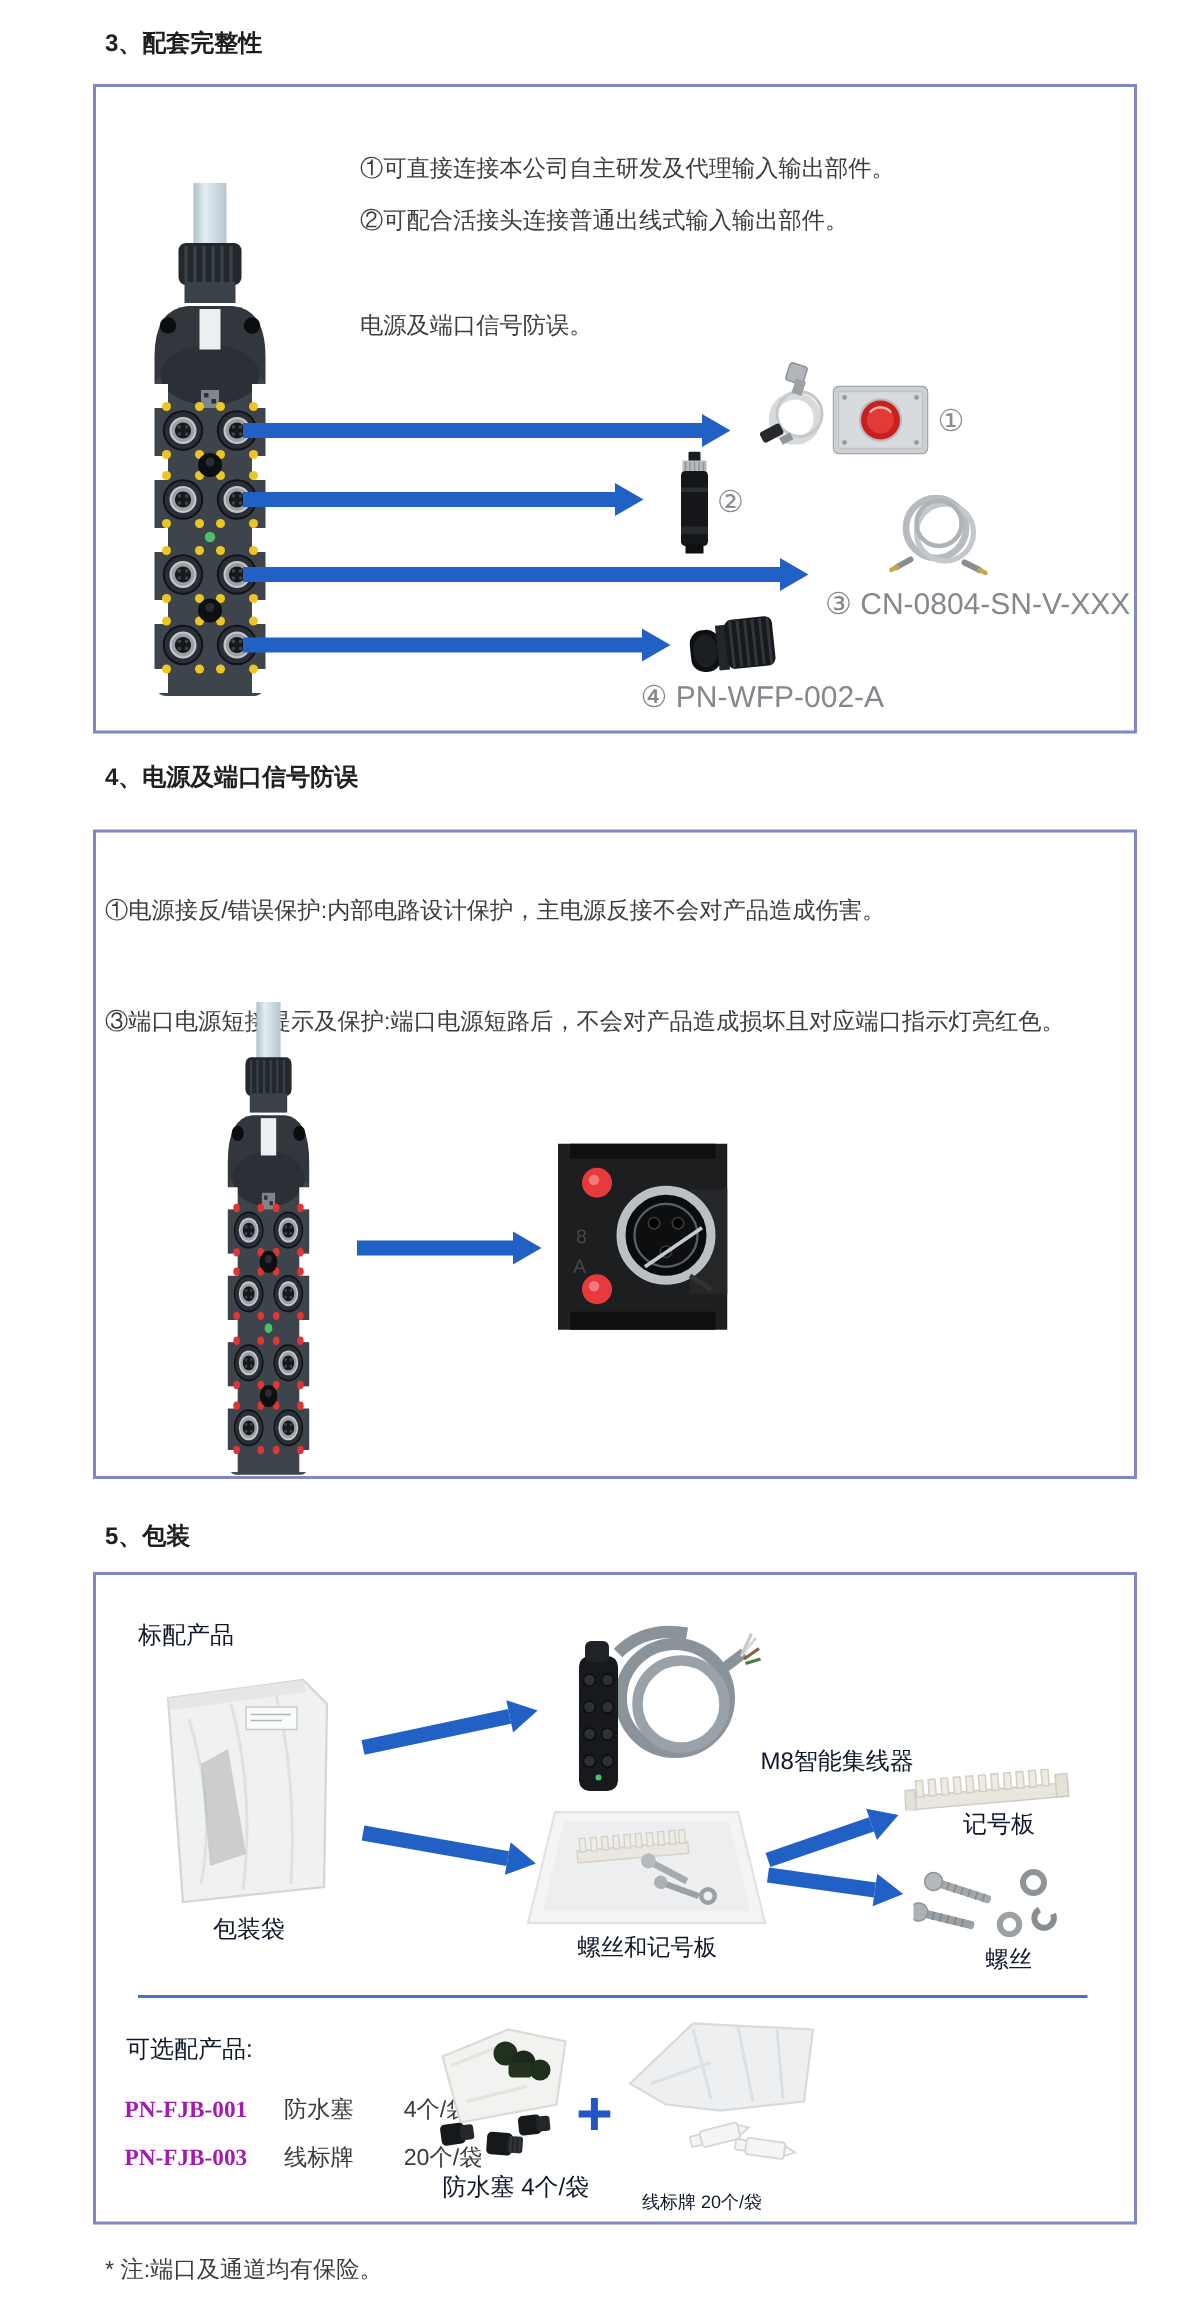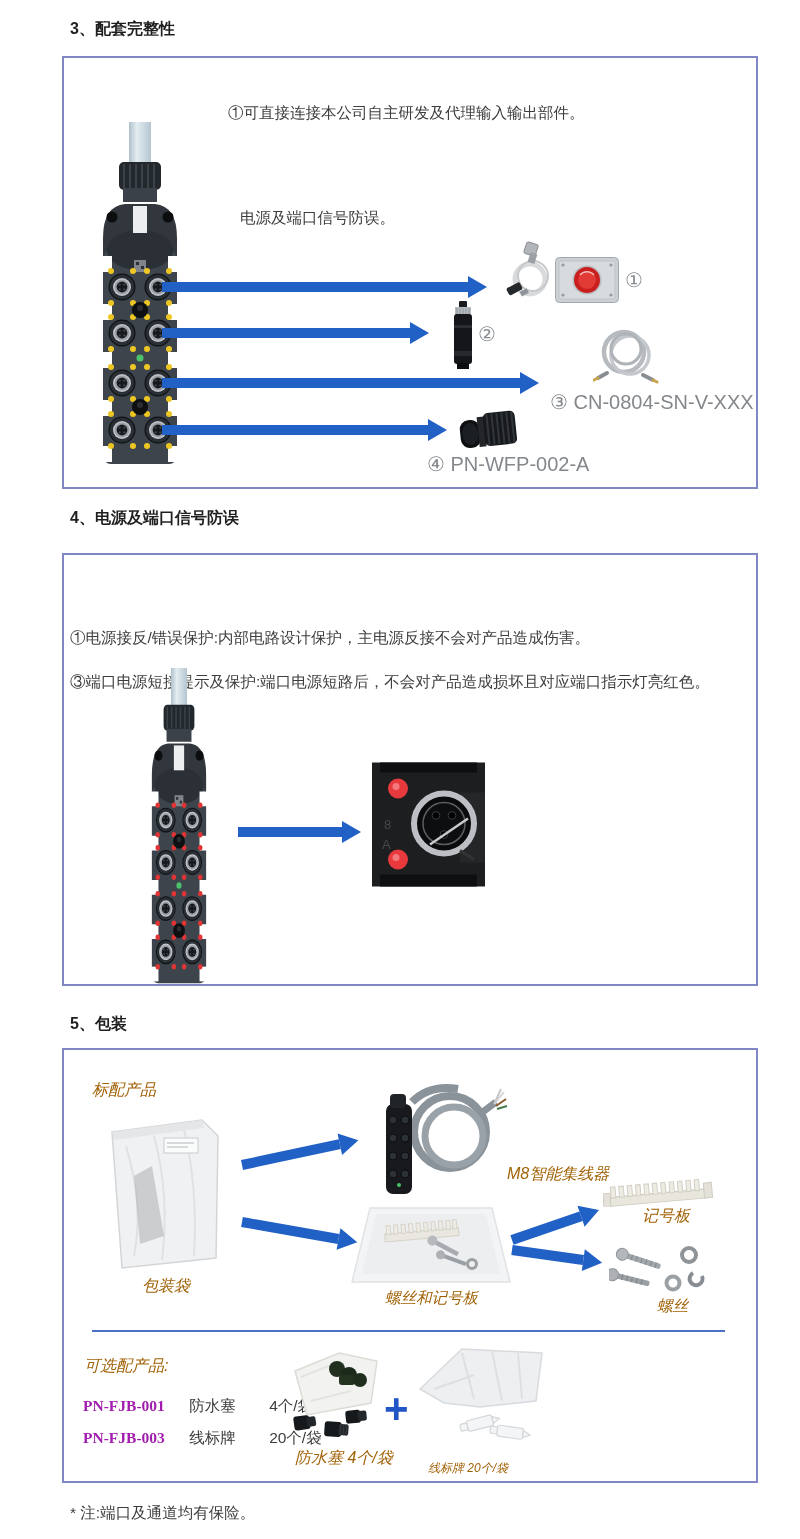--- a/index.html
+++ b/index.html
@@ -1,21 +1,21 @@
 <!DOCTYPE html>
 <html><head>
 <meta charset="utf-8">
 <style>
   html,body{margin:0;padding:0;background:#ffffff;}
   .page{position:relative;width:800px;height:1539px;background:#ffffff;overflow:hidden;
         font-family:"Liberation Sans", sans-serif;}
   .panel{position:absolute;left:62px;width:696px;border:2px solid #8186c5;background:#ffffff;box-sizing:border-box;}
   .sec-heading{position:absolute;font-size:16px;font-weight:bold;color:#1f1f1f;white-space:nowrap;}
   .note-line{position:absolute;font-size:15.5px;color:#3d3d3d;white-space:nowrap;line-height:1.25;}
-  .item-label{position:absolute;font-size:15.5px;color:#a16207;white-space:nowrap;font-style:italic;}
+  .item-label{position:absolute;font-size:15.5px;color:#0f172a;white-space:nowrap;}
   .acc-label{position:absolute;font-size:20px;color:#84888c;white-space:nowrap;}
   .acc-num{position:absolute;font-size:20px;color:#898e93;white-space:nowrap;}
   .arrow{position:absolute;height:10px;background:#2160c4;transform-origin:left center;}
   .arrow::after{content:"";position:absolute;right:-19px;top:50%;transform:translateY(-50%);
     border-left:19px solid #2160c4;border-top:11px solid transparent;border-bottom:11px solid transparent;}
   .divider{position:absolute;height:2px;background:#4a6fc3;}
   .plus-sign{position:absolute;font-size:42px;font-weight:bold;color:#2255c5;line-height:1;}
   .pn-row{position:absolute;font-size:15.5px;color:#3c3c3c;white-space:nowrap;}
   .pn-model{display:inline-block;min-width:102px;font-weight:600;color:#a21caf;font-family:Liberation Serif, serif;}
   .pn-name{display:inline-block;margin-right:29px;}
@@ -312,21 +312,22 @@
 
 <div class="page">
 
   <div class="sec-heading" style="left:70px;top:19px">3、配套完整性</div>
   <div class="panel" style="top:56px;height:433px"></div>
 
   <svg class="illus" style="left:95px;top:122px;color:#eec623" width="90" height="345" viewBox="0 0 90 345">
       <use href="#hubg"></use>
     </svg>
 
-  <div class="note-line" style="left:228px;top:103px">①可直接连接本公司自主研发及代理输入输出部件。</div>
+  <div class="note-line" style="left:240px;top:103px">①可直接连接本公司自主研发及代理输入输出部件。</div>
+  <div class="note-line" style="left:240px;top:138px">②可配合活接头连接普通出线式输入输出部件。</div>
   <div class="note-line" style="left:240px;top:208px">电源及端口信号防误。</div>
 
   <div class="arrow" style="left:162px;top:282px;width:306px"></div>
   <div class="arrow" style="left:162px;top:328px;width:248px"></div>
   <div class="arrow" style="left:162px;top:378px;width:358px"></div>
   <div class="arrow" style="left:162px;top:425px;width:266px"></div>
 
   <svg class="illus" style="left:505px;top:241px" width="48" height="62" viewBox="0 0 48 62">
       <use href="#clampg"></use>
     </svg>
@@ -352,21 +353,21 @@
       <use href="#plugg"></use>
     </svg>
   <div class="acc-label" style="left:427px;top:452px">
     <span>④</span>
     <span>PN-WFP-002-A</span>
   </div>
 
   <div class="sec-heading" style="left:70px;top:508px">4、电源及端口信号防误</div>
   <div class="panel" style="top:553px;height:433px"></div>
 
-  <div class="note-line" style="left:70px;top:628px">①电源接反/错误保护:内部电路设计保护，主电源反接不会对产品造成伤害。</div>
+  <div class="note-line" style="left:70px;top:598px">①电源接反/错误保护:内部电路设计保护，主电源反接不会对产品造成伤害。</div>
   <div class="note-line" style="left:70px;top:672px">③端口电源短接提示及保护:端口电源短路后，不会对产品造成损坏且对应端口指示灯亮红色。</div>
 
   <svg class="illus" style="left:146px;top:668px;color:#e23434" width="66" height="318" viewBox="0 0 90 345" preserveAspectRatio="none">
       <use href="#hubg"></use>
     </svg>
   <div class="arrow" style="left:238px;top:827px;width:104px"></div>
   <svg class="illus" style="left:372px;top:762px" width="113" height="125" viewBox="0 0 113 124">
       <use href="#closeupg"></use>
     </svg>
 

